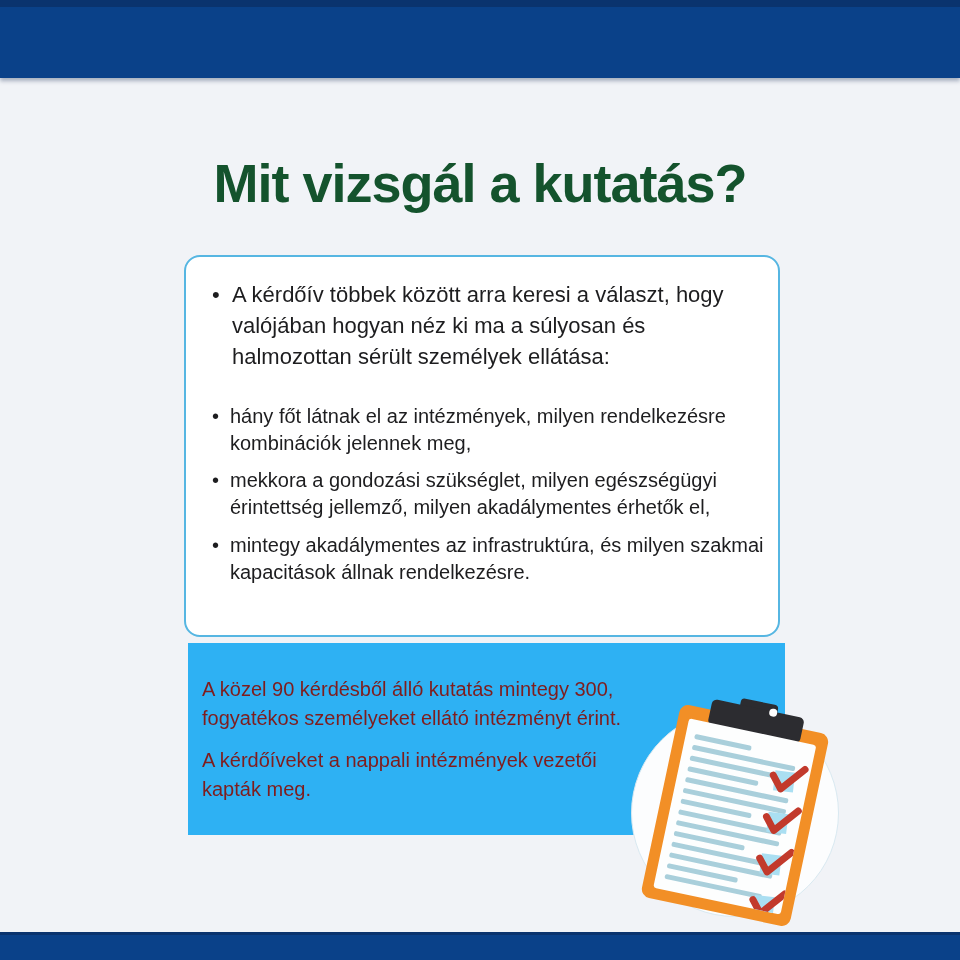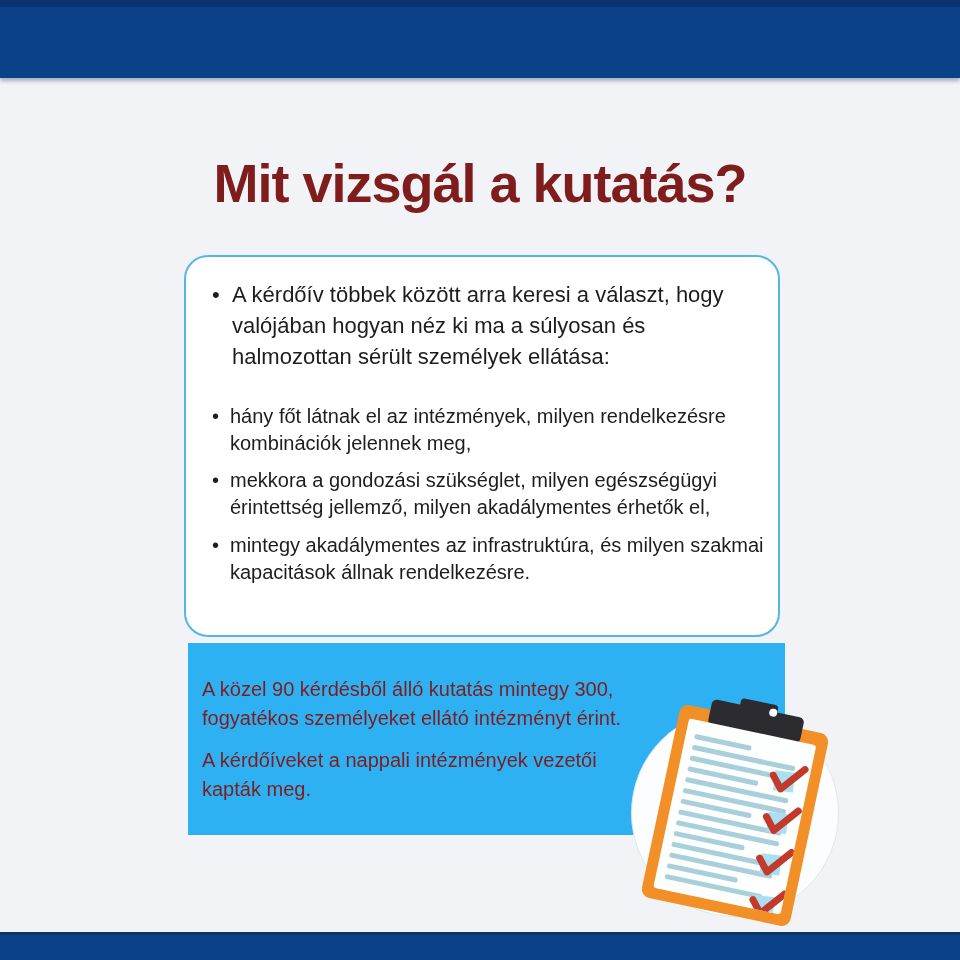--- a/index.html
+++ b/index.html
@@ -22,29 +22,29 @@
     position:absolute;left:0;bottom:0;width:960px;height:28px;
     background:#0a4189;
     border-top:3px solid #0a336e;
     box-sizing:border-box;
   }
   
   .page-title{
     position:absolute;left:0;top:116px;width:960px;
     text-align:center;
     font-size:54px;font-weight:bold;letter-spacing:-1px;
-    color:#7f1d1d;
+    color:#14532d;
   }
   
   .question-box{
     position:absolute;left:184px;top:255px;width:596px;height:382px;
     box-sizing:border-box;
     background:#ffffff;
     border:2px solid #56b6e2;
-    border-radius:24px;
+    border-radius:16px;
     padding:22px 10px 20px 24px;
     color:#1d1d1f;
   }
   .lead-list,.sub-list{list-style:none;margin:0;padding:0;}
   .lead-list li{
     position:relative;padding-left:22px;
     font-size:22px;line-height:1.42;
   }
   .sub-list{margin-top:30px;}
   .sub-list li{

